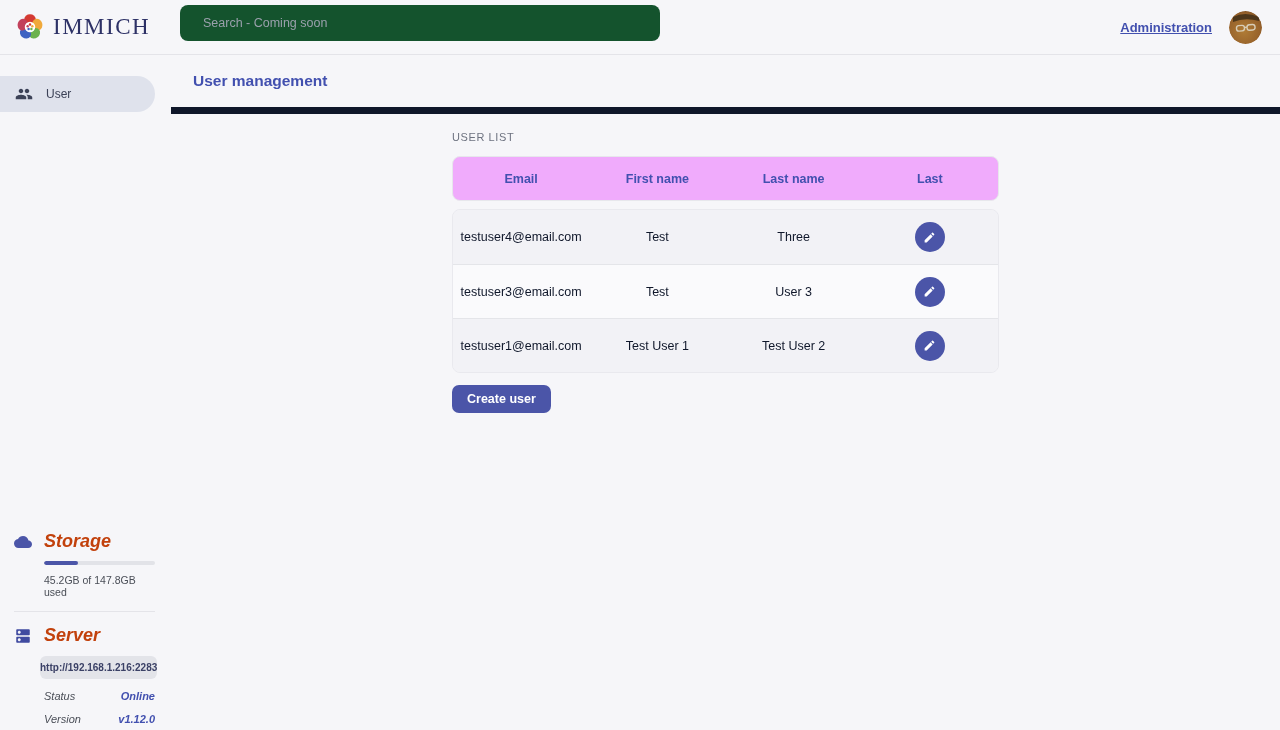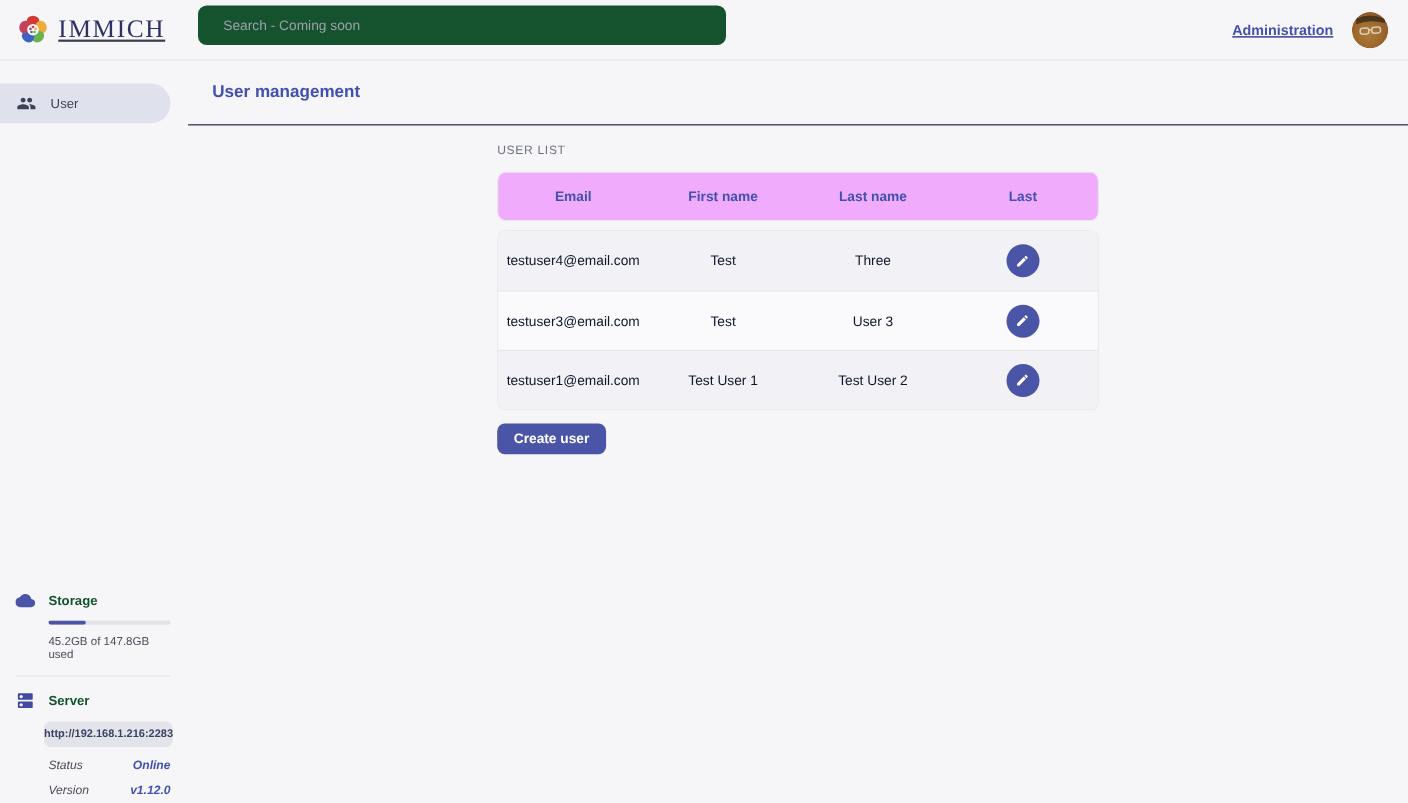--- a/index.html
+++ b/index.html
@@ -8,21 +8,20 @@
     font-family: "Liberation Sans", sans-serif;
     background: #f6f6f9;
     color: #3a3e49;
   }
   
   .app-header {
     height: 55px;
     display: flex;
     border-bottom: 1px solid #e4e4e9;
     position: relative;
-    text-decoration: underline;
   }
   .logo { display: flex; align-items: center; gap: 8px; padding-left: 15px; }
   .logo-text {
     font-family: "Liberation Serif", serif;
     font-size: 23px;
     letter-spacing: 1.5px;
     color: #2d3166;
   }
   .searchbar {
     position: absolute;
@@ -50,42 +49,42 @@
     border-radius: 0 24px 24px 0;
     display: flex; align-items: center; gap: 13px;
     padding-left: 15px;
     font-size: 12px; font-weight: 500; color: #3c4257;
     cursor: pointer;
   }
 
   
   .sidebar-bottom { position: absolute; left: 0; bottom: 0; width: 100%; padding: 0 16px 13px 14px; }
   .panel-title-row { display: flex; align-items: center; gap: 12px; }
-  .panel-title { font-size: 12px; font-weight: 700; color: #14532d; }
+  .panel-title { font-size: 18px; font-weight: 700; color: #c2410c; font-style: italic; }
   .panel-content { margin-left: 30px; }
   .progress-track { margin-top: 9px; height: 4px; background: #e2e3e8; border-radius: 2px; overflow: hidden; }
   .progress-fill { height: 100%; background: #4b55a8; border-radius: 2px; width: 0; }
   .usage-text { margin-top: 9px; font-size: 10.5px; color: #4a4e57; }
   .hr { border-top: 1px solid #e4e4e9; margin: 13px 0; }
   .url-chip {
     margin: 10px 0 0 -4px;
     width: 117px;
     background: #e3e4e9;
     border-radius: 6px;
     padding: 6px 0;
     text-align: center;
     font-size: 10px; font-weight: 700; color: #3b4166;
     white-space: nowrap;
   }
   .kv { display: flex; justify-content: space-between; margin-top: 11px; font-size: 11px; color: #4a4e57; font-style: italic; }
   .kv .v { color: #4250af; font-weight: 700; }
 
   
   .main { flex: 1; }
-  .page-title-bar { height: 59px; display: flex; align-items: center; padding-left: 22px; border-bottom: 1px solid #0f172a; }
+  .page-title-bar { height: 59px; display: flex; align-items: center; padding-left: 22px; border-bottom: 7px solid #0f172a; }
   .page-title { font-size: 15.5px; font-weight: 600; color: #4250af; }
   .content { padding-top: 17px; }
   .table-wrap { width: 547px; margin: 0 auto; }
   .section-label { font-size: 11px; letter-spacing: .6px; color: #6e7380; font-weight: 500; margin-bottom: 13px; }
   .table-header {
     display: flex; align-items: center;
     height: 45px;
     background: #f0abfc;
     border: 1px solid #e7e7ec;
     border-radius: 8px;

